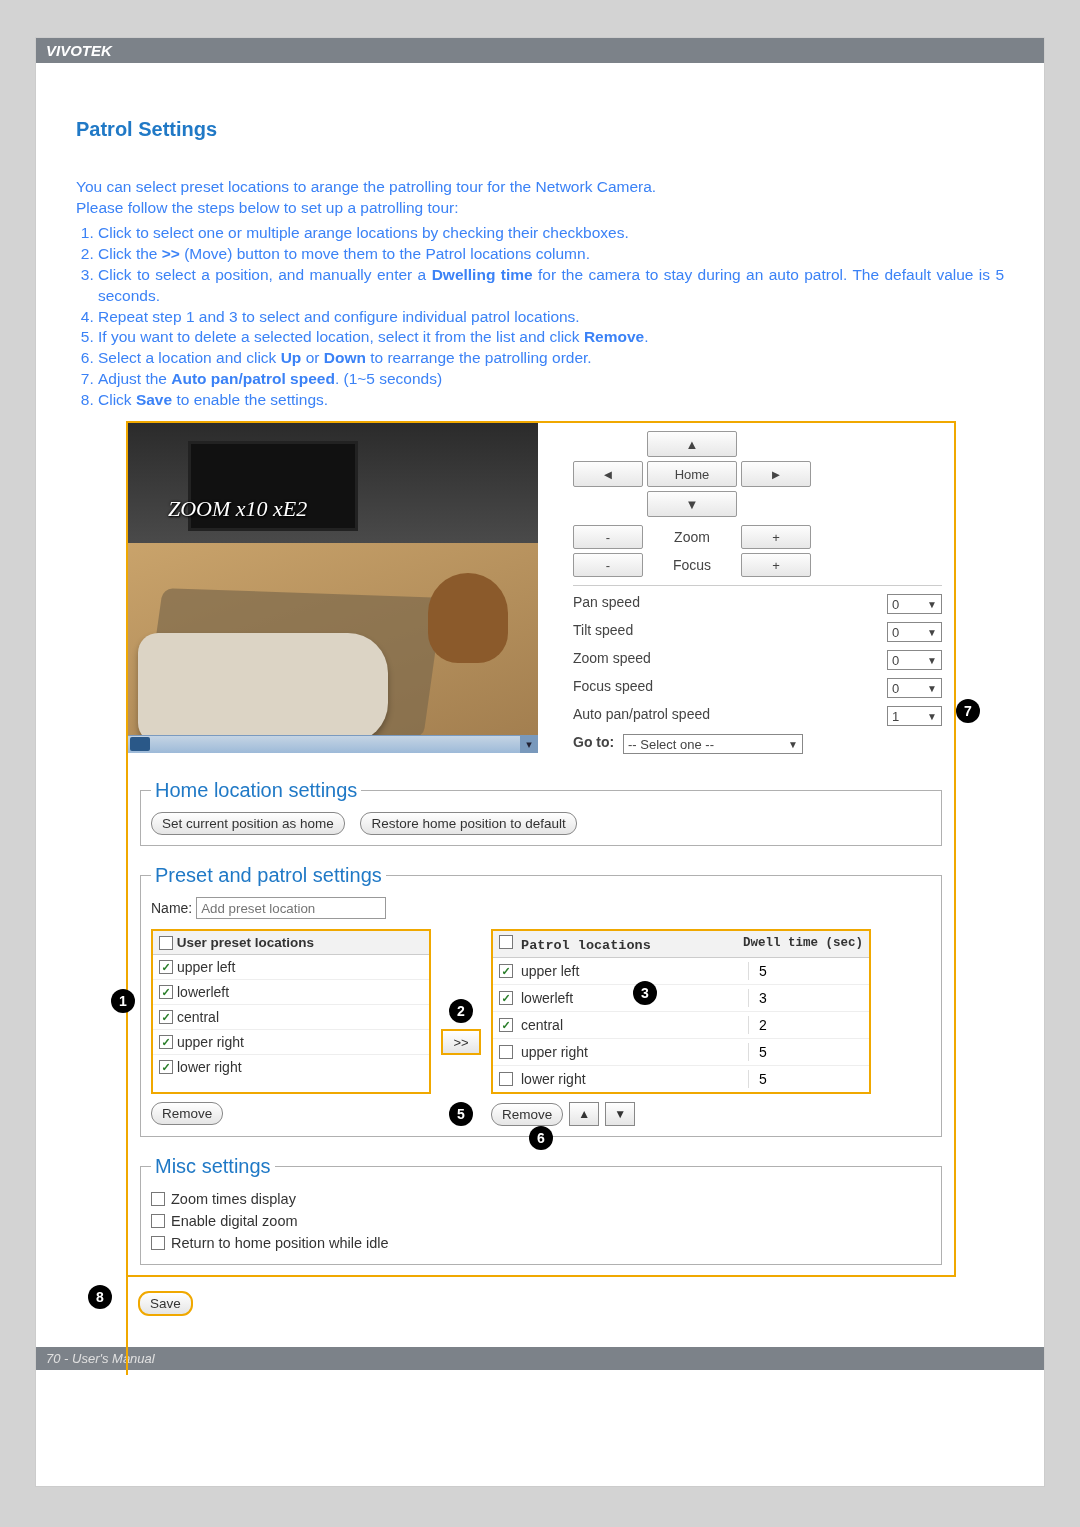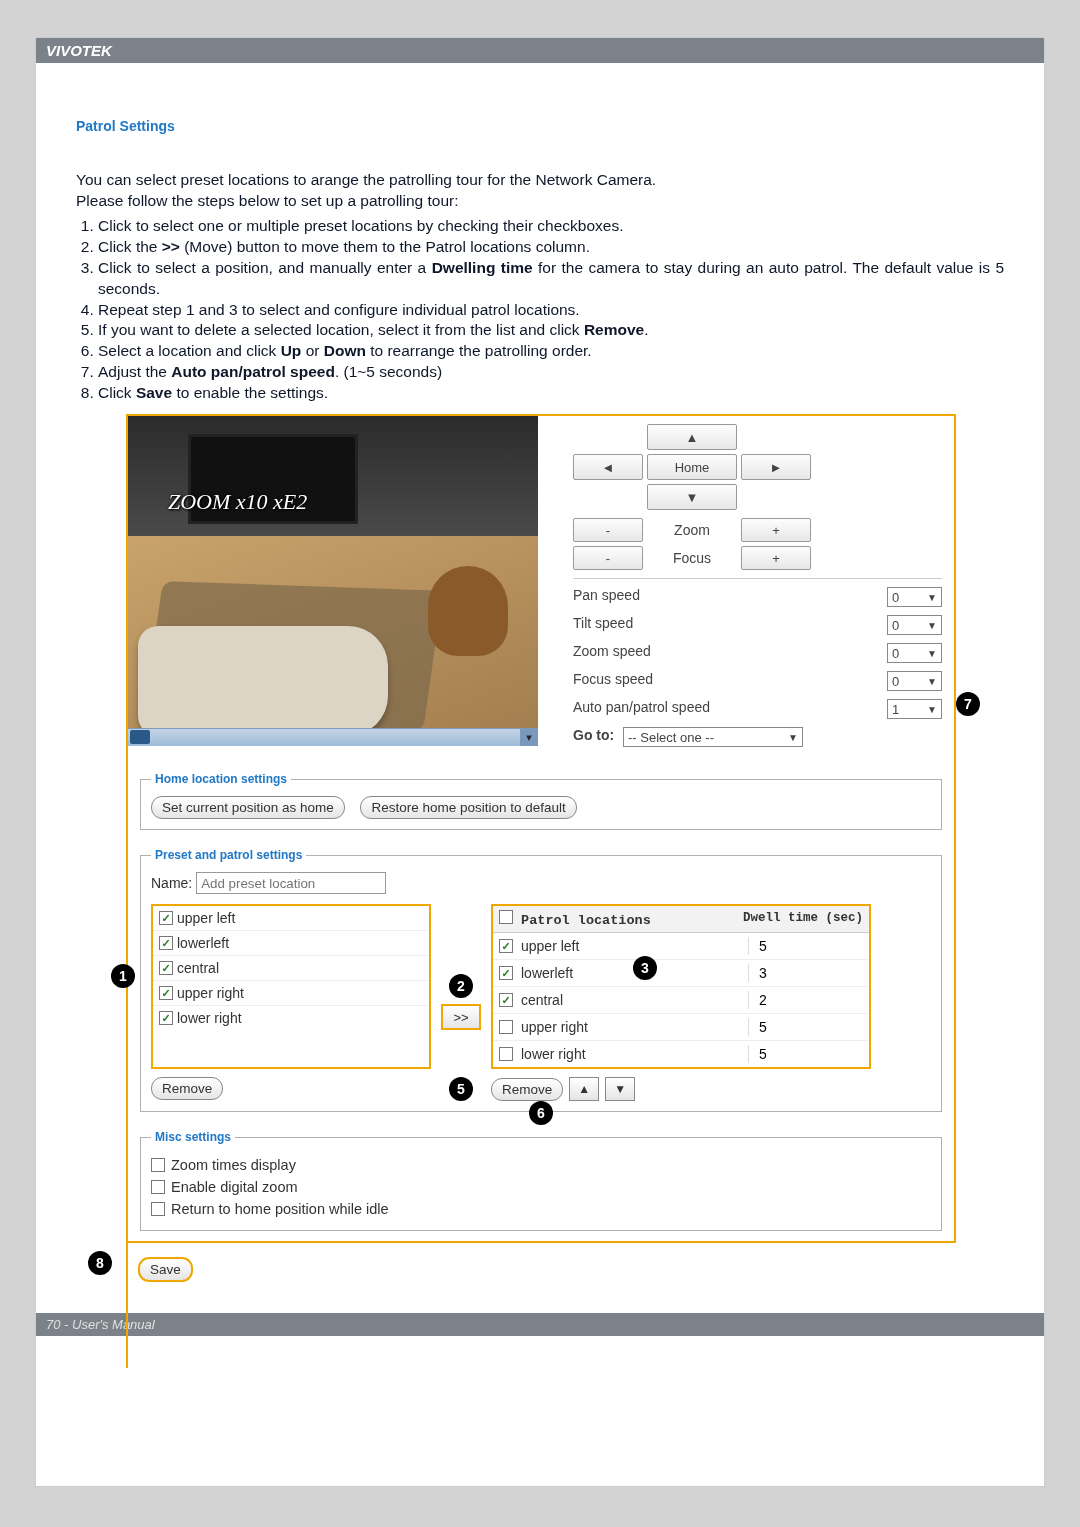--- a/index.html
+++ b/index.html
@@ -24,24 +24,24 @@
     color: #fff;
     font-style: italic;
     font-weight: bold;
     padding: 4px 10px;
     margin: 0 -40px 55px -40px;
     font-size: 15px;
   }
   .section-title {
     color: #2079c6;
     font-weight: bold;
-    font-size: 14px;
+    font-size: 20px;
     margin-bottom: 4px;
   }
-  .body-text { font-size: 15.5px; line-height: 1.35; color: #0f172a; margin-top: 36px; }
+  .body-text { font-size: 15.5px; line-height: 1.35; color: #3b82f6; margin-top: 36px; }
   .body-text ol { margin: 4px 0 0 0; padding-left: 22px; }
   .body-text li { margin: 0; text-align: justify; }
   b { font-weight: bold; }
 
   .config-area {
     border: 2px solid #f0a800;
     margin-top: 10px;
     width: 830px;
     margin-left: 50px;
     position: relative;
@@ -110,21 +110,21 @@
   .sel {
     width:55px; height:20px; border:1px solid #888; background:#fff; font-size:13px; display:flex; align-items:center; justify-content:space-between; padding:0 4px;
   }
   .sel.long { width: 180px; }
   .sel .tri { font-size:10px; }
 
   fieldset {
     border:1px solid #b0b0b0; margin: 18px 12px 0 12px; padding: 10px 10px;
     position:relative;
   }
-  legend { color:#2079c6; font-weight:bold; font-size:12px; padding:0 4px;}
+  legend { color:#2079c6; font-weight:normal; font-size:20px; padding:0 4px;}
   .std-btn {
     border:1px solid #888; background:linear-gradient(#fff,#e5e5e5);
     border-radius:11px; padding:3px 10px; font-size:13.5px; cursor:pointer;
     display:inline-block;
   }
   .name-row { margin-bottom:10px;}
   .name-row input { border:1px solid #999; height:22px; width:190px; padding:0 4px;}
 
   .two-col { display:flex; gap:10px; position:relative; }
   .col-box {
@@ -173,21 +173,21 @@
 <body>
 
 <div class="page">
   <div class="topbar">VIVOTEK</div>
 
   <div class="section-title">Patrol Settings</div>
   <div class="body-text">
     <div>You can select preset locations to arange the patrolling tour for the Network Camera.</div>
     <div>Please follow the steps below to set up a patrolling tour:</div>
     <ol>
-      <li>Click to select one or multiple preset locations by checking their checkboxes.</li>
+      <li>Click to select one or multiple arange locations by checking their checkboxes.</li>
       <li>Click the <b>&gt;&gt;</b> (Move) button to move them to the Patrol locations column.</li>
       <li>Click to select a position, and manually enter a <b>Dwelling time</b> for the camera to stay during an auto patrol. The default value is 5 seconds.</li>
       <li>Repeat step 1 and 3 to select and configure individual patrol locations.</li>
       <li>If you want to delete a selected location, select it from the list and click <b>Remove</b>.</li>
       <li>Select a location and click <b>Up</b> or <b>Down</b> to rearrange the patrolling order.</li>
       <li>Adjust the <b>Auto pan/patrol speed</b>. (1~5&nbsp;seconds)</li>
       <li>Click <b>Save</b> to enable the settings.</li>
     </ol>
   </div>
 
@@ -291,20 +291,21 @@
         <legend>Preset and patrol settings</legend>
         <div class="name-row">
           <span>Name:</span>
           <input type="text" placeholder="Add preset location" style="">
         </div>
 
         <div class="two-col">
           <div class="badge" style="left:-40px; top:60px;">1</div>
 
           <div class="col-box left-col">
+            <div class="col-header"><span class="chk"></span>&nbsp;<span>User preset locations</span></div>
             <div id="user-list">
                 <div class="list-row">
                   <span class="chk checked"></span>
                   <span>upper left</span>
                 </div>
                 <div class="list-row">
                   <span class="chk checked"></span>
                   <span>lowerleft</span>
                 </div>
                 <div class="list-row">

